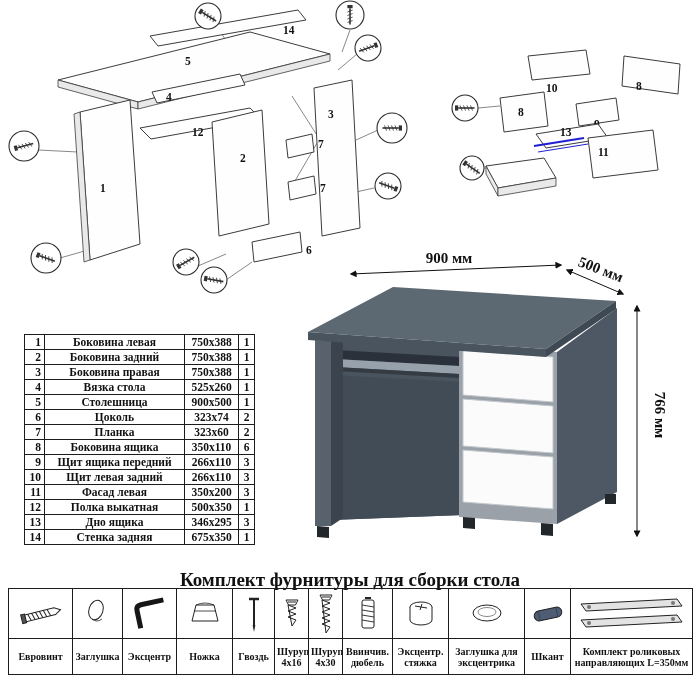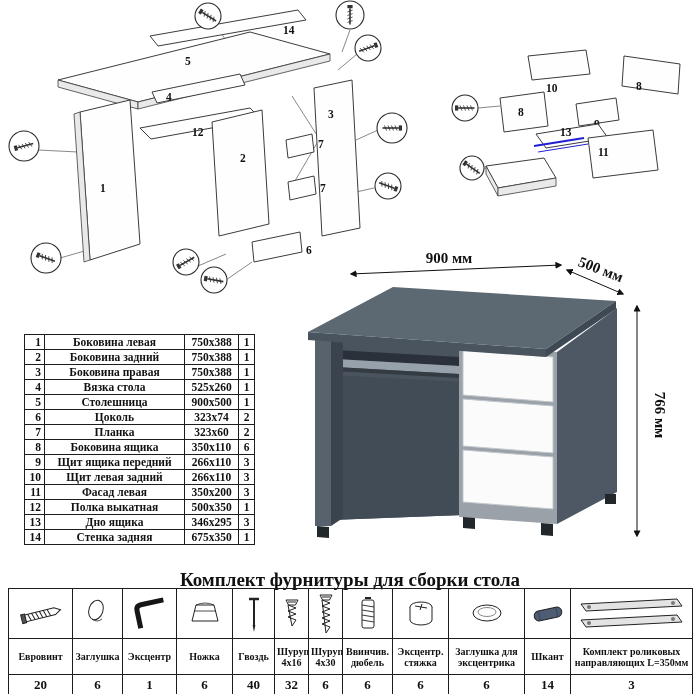--- a/index.html
+++ b/index.html
@@ -507,28 +507,14 @@
     <td>Ножка</td>
     <td>Гвоздь</td>
     <td>Шуруп 4x16</td>
     <td>Шуруп 4x30</td>
     <td>Ввинчив. дюбель</td>
     <td>Эксцентр. стяжка</td>
     <td>Заглушка для эксцентрика</td>
     <td>Шкант</td>
     <td>Комплект роликовых направляющих L=350мм</td>
   </tr>
-  <tr class="hw-qty">
-    <td>20</td>
-    <td>6</td>
-    <td>1</td>
-    <td>6</td>
-    <td>40</td>
-    <td>32</td>
-    <td>6</td>
-    <td>6</td>
-    <td>6</td>
-    <td>6</td>
-    <td>14</td>
-    <td>3</td>
-  </tr>
   </tbody>
 </table>
 
 </body></html>

